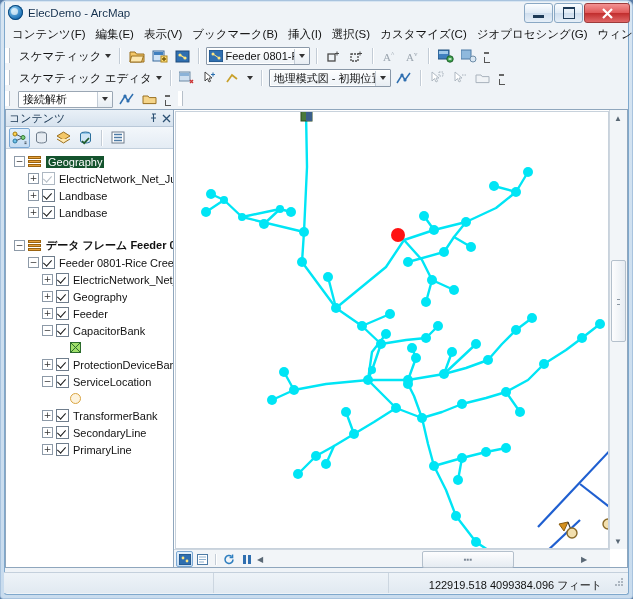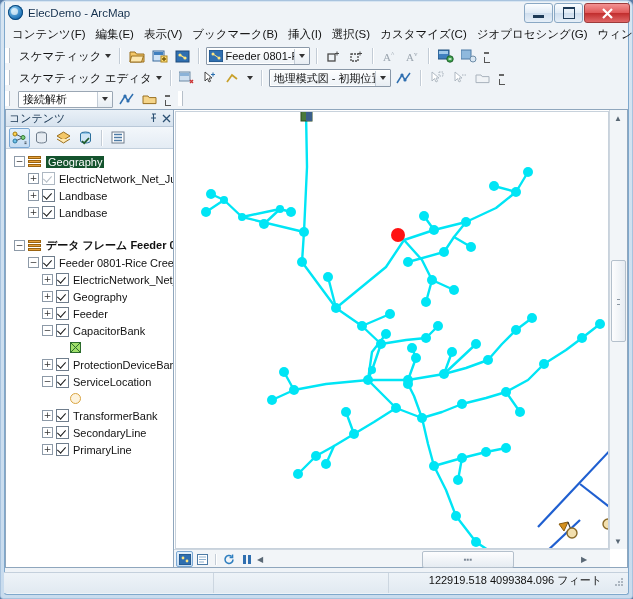--- a/index.html
+++ b/index.html
@@ -217,21 +217,21 @@
   .mapminibar{
     position:absolute;left:0;bottom:0;height:16px;display:flex;align-items:center;padding-left:2px;
   }
   .mbtn{width:15px;height:14px;margin-right:1px;display:flex;align-items:center;justify-content:center;border:1px solid transparent;border-radius:2px;}
   .mbtn.on{border:1px solid #7aa8d4;background:linear-gradient(to bottom,#e3f0fb,#c5dcf2);}
   
   .statusbar{
     position:absolute;left:3px;right:4px;bottom:5px;height:20px;
     background:linear-gradient(to bottom,#eef3f8,#e1e9f1);
     border-top:1px solid #c4d0dc;
-    display:flex;align-items:flex-start;
+    display:flex;align-items:flex-end;
   }
   .stcell{height:20px;border-right:1px solid #ccd6e0;box-sizing:border-box;}
   .coords{
     font-size:11px;color:#111;margin-left:auto;padding-right:26px;white-space:nowrap;
   }
   .grip-br{
     position:absolute;right:4px;bottom:6px;width:12px;height:12px;opacity:.55;
   }
 </style>
 </head>

